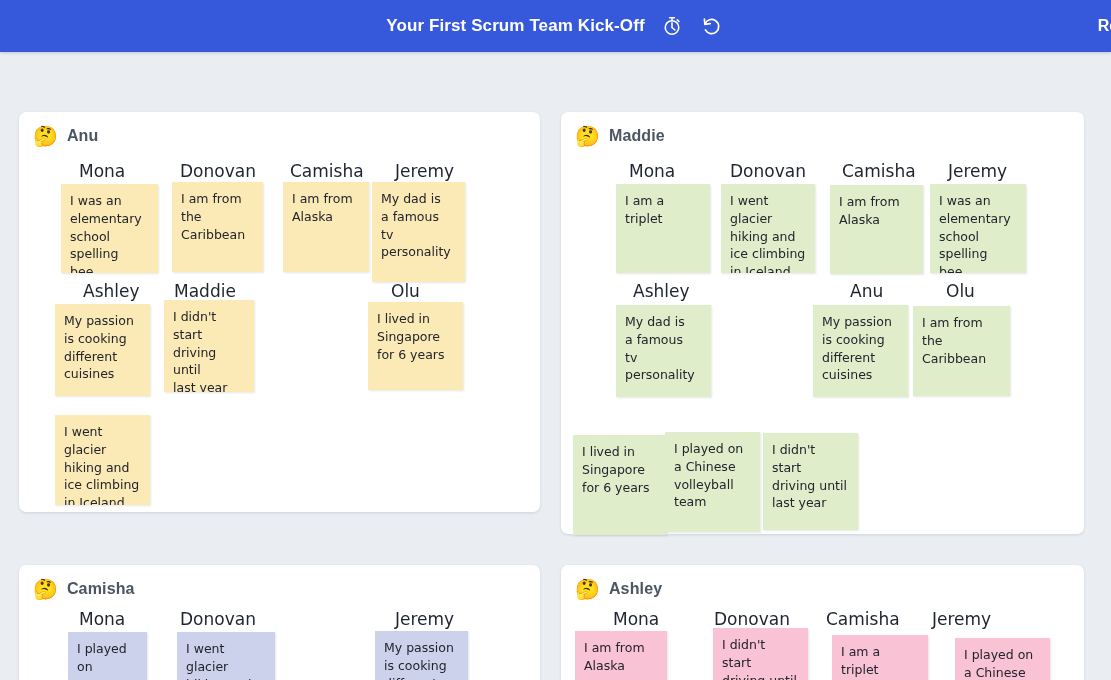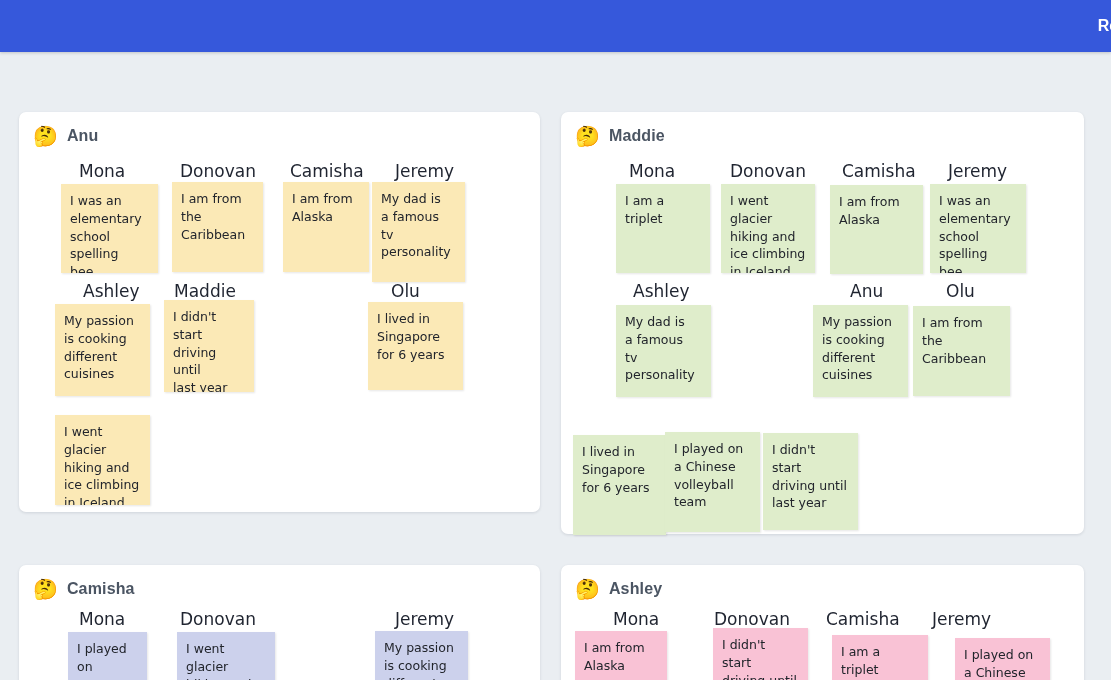--- a/index.html
+++ b/index.html
@@ -128,20 +128,39 @@
   .note.green  { background: #dfedcb; }
   .note.purple { background: #ccd1ec; }
   .note.pink   { background: #f9c2d5; }
 
   .note-text { display: block; white-space: pre-line; }
 </style>
 </head>
 <body>
 
 <div class="appbar">
+  <div class="appbar-center">
+    <span class="appbar-title">Your First Scrum Team Kick-Off</span>
+    <span class="appbar-icon">
+      <svg width="22" height="22" viewBox="0 0 24 24" fill="none" stroke="#ffffff" stroke-width="1.7" stroke-linecap="round">
+        <circle cx="12" cy="13.6" r="7.4"></circle>
+        <line x1="12" y1="13.6" x2="12" y2="8.6"></line>
+        <line x1="12" y1="13.6" x2="15.2" y2="16.4"></line>
+        <line x1="9.4" y1="3.1" x2="14.6" y2="3.1"></line>
+        <line x1="12" y1="3.1" x2="12" y2="6.2"></line>
+        <line x1="17.8" y1="5.3" x2="19.6" y2="7.1"></line>
+      </svg>
+    </span>
+    <span class="appbar-icon">
+      <svg width="23" height="23" viewBox="0 0 24 24" fill="none" stroke="#ffffff" stroke-width="1.8" stroke-linecap="round" stroke-linejoin="round">
+        <path d="M5.2 9.4 A 7.4 7.4 0 1 1 5.6 15.6"></path>
+        <polyline points="4.6,4.2 5.1,9.7 10.6,9.0"></polyline>
+      </svg>
+    </span>
+  </div>
   <div class="appbar-right">
     <button class="ready-btn">Rea</button>
   </div>
 </div>
 
 <div class="board">
 
   <div class="panel" style="left:19px; top:60px; width:521px; height:400px;">
     <div class="panel-header">
       <span class="avatar">🤔</span>

